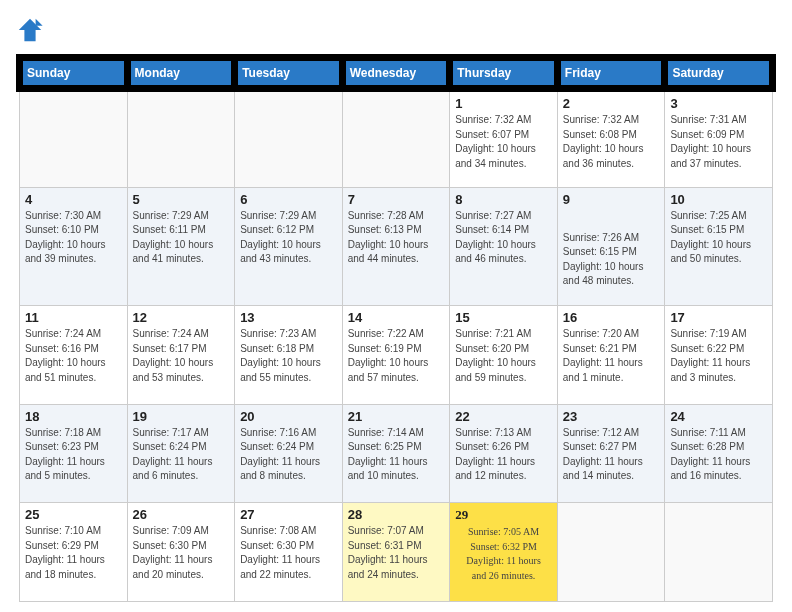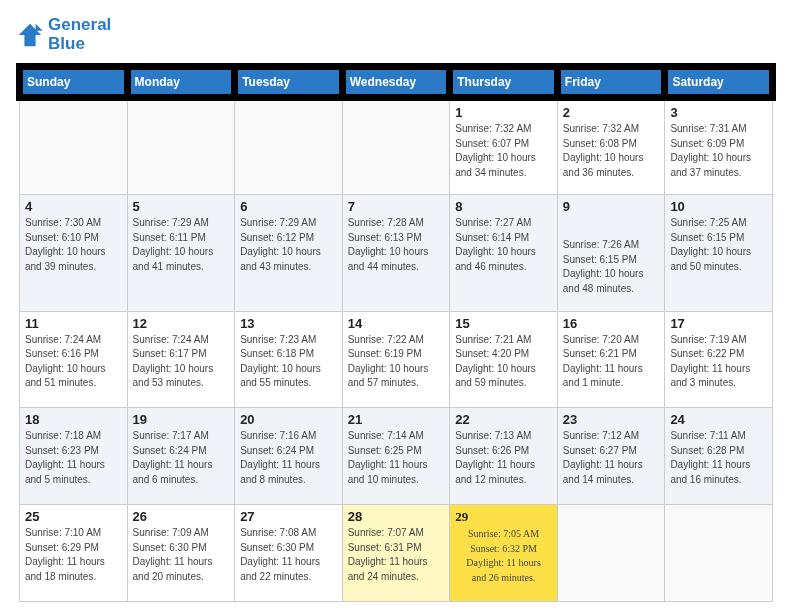--- a/index.html
+++ b/index.html
@@ -94,24 +94,20 @@
 </head>
 <body>
 
 <div class="page">
   <div class="header">
     <div class="logo">
       <svg class="logo-icon" viewBox="0 0 40 40">
         <polygon points="20,4 36,20 28,20 28,36 12,36 12,20 4,20" fill="#2a7ac7"></polygon>
         <polygon points="28,4 38,14 28,14" fill="#2a7ac7"></polygon>
       </svg>
-      <div>
-        <div style="font-size:17px;font-weight:bold;color:#2a7ac7;line-height:1.1;">General</div>
-        <div style="font-size:17px;font-weight:bold;color:#2a7ac7;line-height:1.1;">Blue</div>
-      </div>
     </div>
     <div class="title-block">
       <div class="month-title"></div>
       <div class="subtitle"></div>
     </div>
   </div>
 
   <table class="calendar">
     <thead>
       <tr>
@@ -228,21 +224,21 @@
           <td style="background: rgb(255, 255, 255);">
             <span class="day-number">14</span>
             <div class="day-info" style="white-space: pre-line;">Sunrise: 7:22 AM
 Sunset: 6:19 PM
 Daylight: 10 hours
 and 57 minutes.</div>
           </td>
           <td style="background: rgb(255, 255, 255);">
             <span class="day-number">15</span>
             <div class="day-info" style="white-space: pre-line;">Sunrise: 7:21 AM
-Sunset: 4:20 PM
+Sunset: 6:20 PM
 Daylight: 10 hours
 and 59 minutes.</div>
           </td>
           <td style="background: rgb(255, 255, 255);">
             <span class="day-number">16</span>
             <div class="day-info" style="white-space: pre-line;">Sunrise: 7:20 AM
 Sunset: 6:21 PM
 Daylight: 11 hours
 and 1 minute.</div>
           </td>

